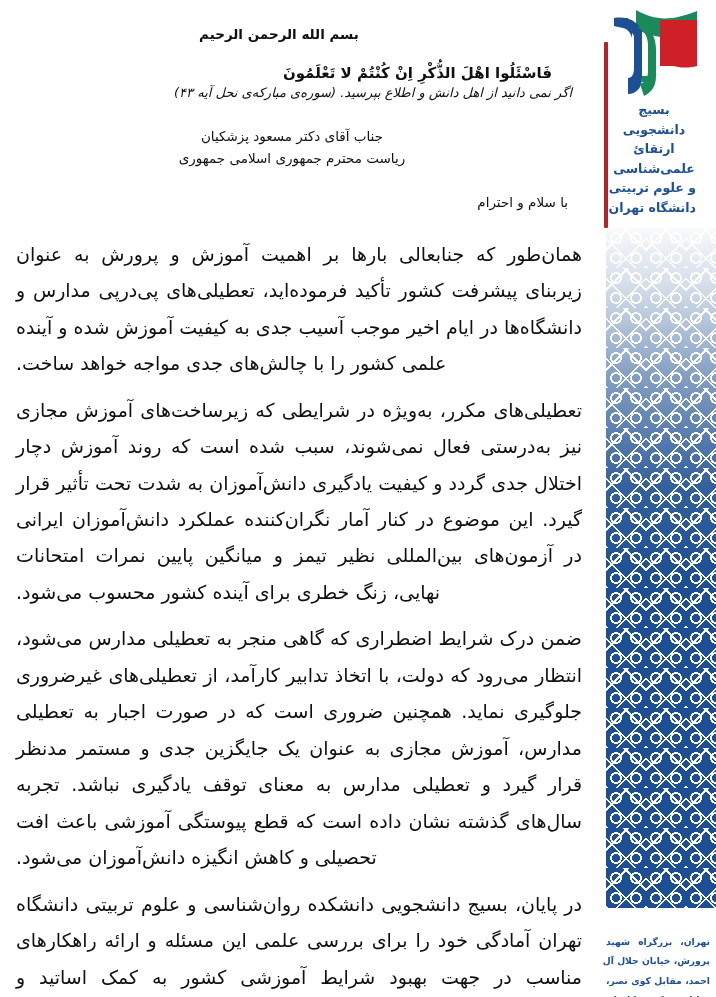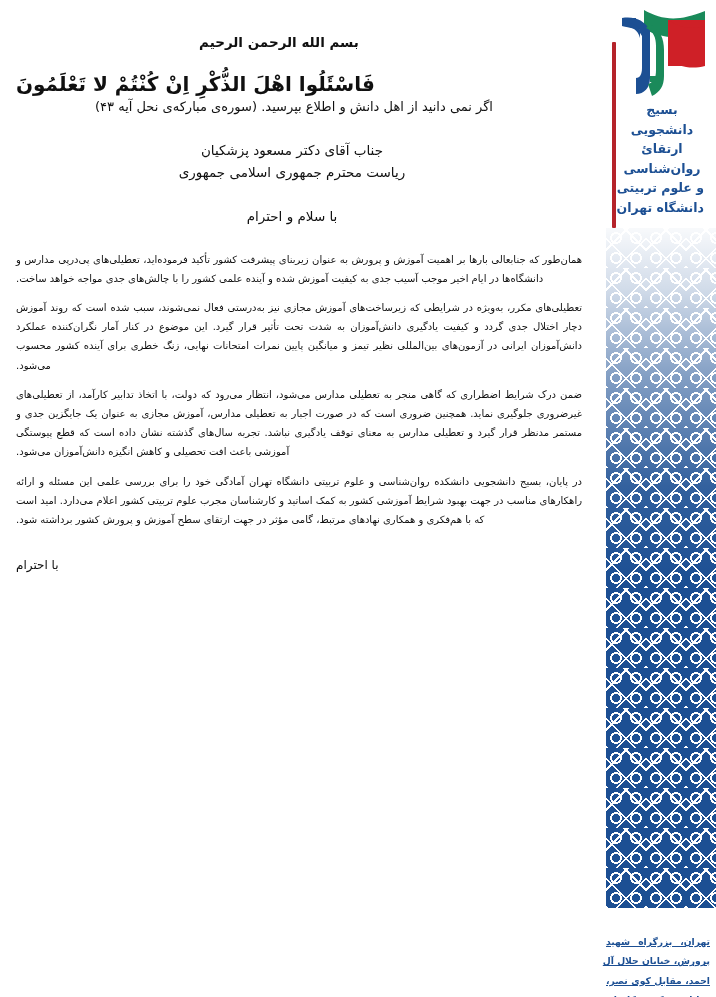--- a/index.html
+++ b/index.html
@@ -67,21 +67,21 @@
     right: 110px;
     width: 6px;
     height: 680px;
     background: #ffffff;
   }
 
   
   .logo-block {
     position: absolute;
     top: 4px;
-    right: 8px;
+    right: 16px;
     width: 112px;
     height: 222px;
   }
   .logo-mark {
     position: absolute;
     top: 0;
     right: 0;
     width: 102px;
     height: 96px;
   }
@@ -115,70 +115,70 @@
     right: 6px;
     width: 104px;
     color: #1c4f93;
     font-size: 9.2px;
     font-weight: bold;
     line-height: 2.1;
     text-align: justify;
     text-align-last: justify;
     direction: rtl;
   }
-  .address div { white-space: nowrap; text-decoration: underline; }
+  .address div { white-space: nowrap; }
 
   
   .letter {
     position: absolute;
-    top: 8px;
+    top: 0;
     right: 116px;
     width: 600px;
     height: 732px;
     box-sizing: border-box;
     padding: 26px 18px 0 16px;
     direction: rtl;
     color: #101010;
   }
   .basmala {
     text-align: center;
     font-size: 13.5px;
     font-weight: bold;
     margin: 0 0 22px 0;
     padding-right: 40px;
   }
   .ayah {
-    text-align: left;
-    font-size: 20px;
+    text-align: right;
+    font-size: 15px;
     font-weight: bold;
     margin: 0 0 3px 0;
     padding-right: 30px;
   }
   .ayah-translation {
-    text-align: center;
     font-size: 13px;
     margin: 0 0 26px 0;
     padding-right: 10px;
+    font-style: italic;
   }
   .salutation {
     text-align: center;
     font-size: 13.5px;
     margin: 4px;
     line-height: 1.62;
     padding-right: 14px;
   }
   .salutation div { white-space: nowrap; }
   .greeting {
-    text-align: center;
+    text-align: right;
     font-size: 13.5px;
     margin: 24px 0 0 0;
     padding-right: 14px;
   }
   .body-para {
-    font-size: 10px;
+    font-size: 19px;
     line-height: 1.92;
     text-align: justify;
     text-align-last: left;
     margin: 10px 0 0 0;
   }
   .para-gap-first { margin-top: 26px; }
   .closing {
     text-align: left;
     font-size: 12px;
     line-height: 1.78;
@@ -210,21 +210,21 @@
         <path d="M16 22 C26 22, 32 26, 34 34 L34 26 C30 20, 24 18, 16 18 Z" fill="#1c4f93"></path>
         <path d="M44 20 C54 26, 58 34, 58 46 L58 72 C58 82, 54 88, 46 92 L42 80 C48 78, 50 74, 50 66 L50 42 C50 34, 48 28, 40 24 Z" fill="#1a8a5a"></path>
         <path d="M44 72 L56 72 L56 78 L44 78 Z" fill="#1a8a5a"></path>
       </svg>
     </div>
     <div class="logo-rule"></div>
     <div class="logo-text">
       <div>بسیج</div>
       <div>دانشجویی</div>
       <div>ارتقایٔ</div>
-      <div>روان‌شناسی</div>
+      <div>علمی‌شناسی</div>
       <div>و علوم تربیتی</div>
       <div>دانشگاه تهران</div>
     </div>
   </div>
 
   <div class="address">
     <div>تهران، بزرگراه شهید</div>
     <div>پرورش، خیابان جلال آل</div>
     <div>احمد، مقابل کوی نصر،</div>
     <div>خیابان دکتر کاردان</div>

